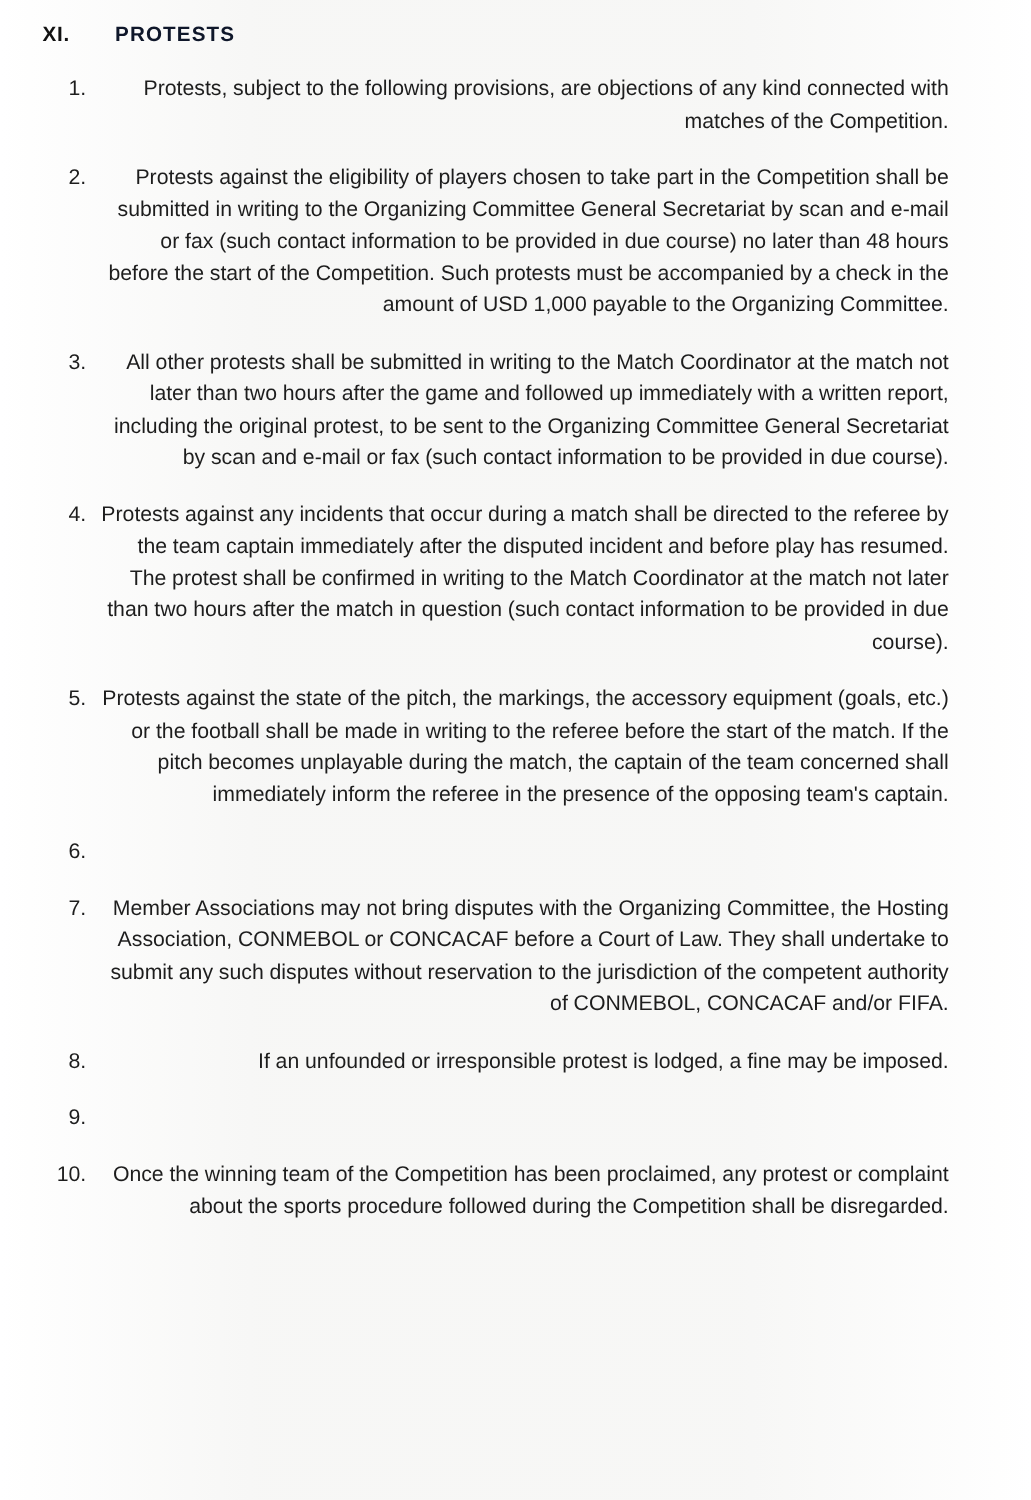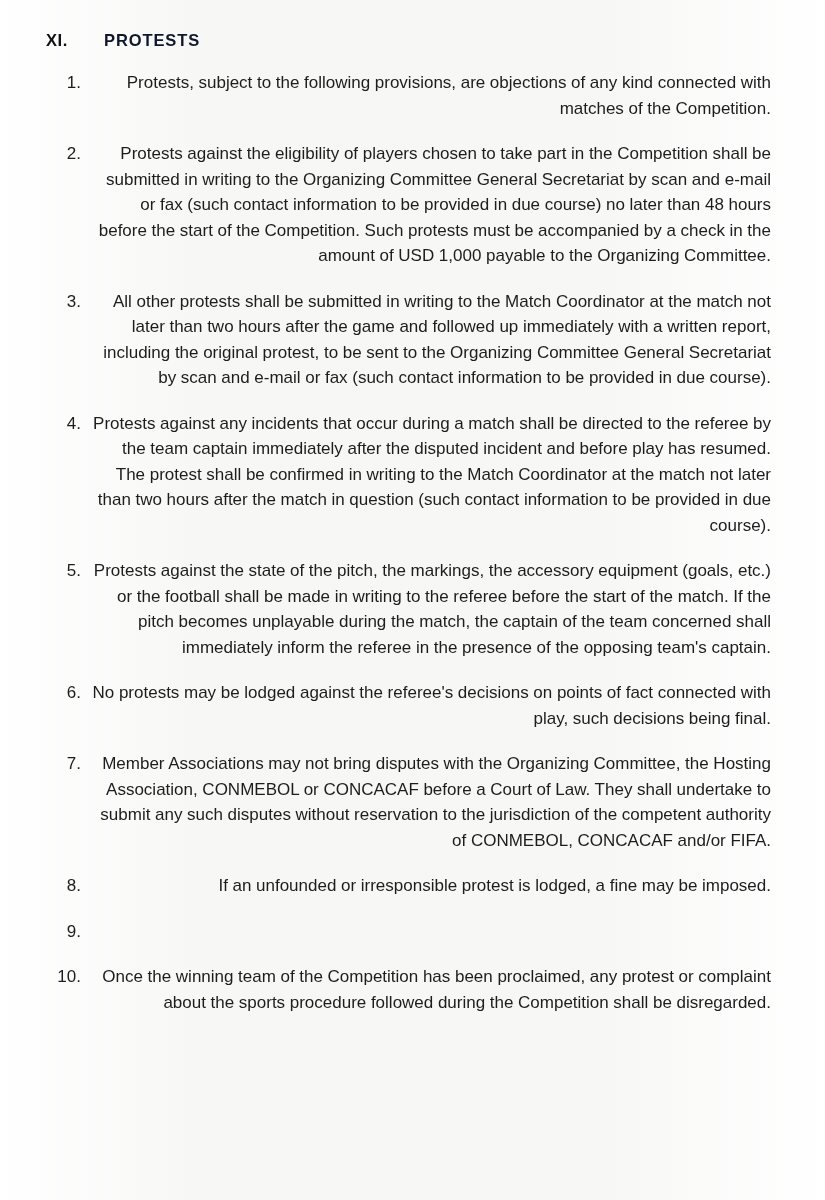--- a/index.html
+++ b/index.html
@@ -31,21 +31,21 @@
         rgba(250,250,250,0.0) 100%);
     z-index: 0;
   }
 
   .page {
     position: relative;
     z-index: 1;
     width: 825px;
     height: 1200px;
     box-sizing: border-box;
-    padding: 16px;
+    padding: 4px;
   }
 
   
   .section-heading {
     display: flex;
     align-items: baseline;
     padding-top: 14px;
     padding-left: 30px;
   }
 
@@ -141,21 +141,20 @@
       <span class="item-text">Protests against any incidents that occur during a match shall be directed to the referee by the team captain immediately after the disputed incident and before play has resumed. The protest shall be confirmed in writing to the Match Coordinator at the match not later than two hours after the match in question (such contact information to be provided in due course).</span>
     </li>
 
     <li class="protest-item">
       <span class="item-number">5.</span>
       <span class="item-text">Protests against the state of the pitch, the markings, the accessory equipment (goals, etc.) or the football shall be made in writing to the referee before the start of the match. If the pitch becomes unplayable during the match, the captain of the team concerned shall immediately inform the referee in the presence of the opposing team's captain.</span>
     </li>
 
     <li class="protest-item">
       <span class="item-number">6.</span>
-      <span class="item-text">No protests may be lodged against the referee's decisions on points of fact connected with play, such decisions being final.</span>
     </li>
 
     <li class="protest-item">
       <span class="item-number">7.</span>
       <span class="item-text">Member Associations may not bring disputes with the Organizing Committee, the Hosting Association, CONMEBOL or CONCACAF before a Court of Law. They shall undertake to submit any such disputes without reservation to the jurisdiction of the competent authority of CONMEBOL, CONCACAF and/or FIFA.</span>
     </li>
 
     <li class="protest-item">
       <span class="item-number">8.</span>
       <span class="item-text">If an unfounded or irresponsible protest is lodged, a fine may be imposed.</span>

